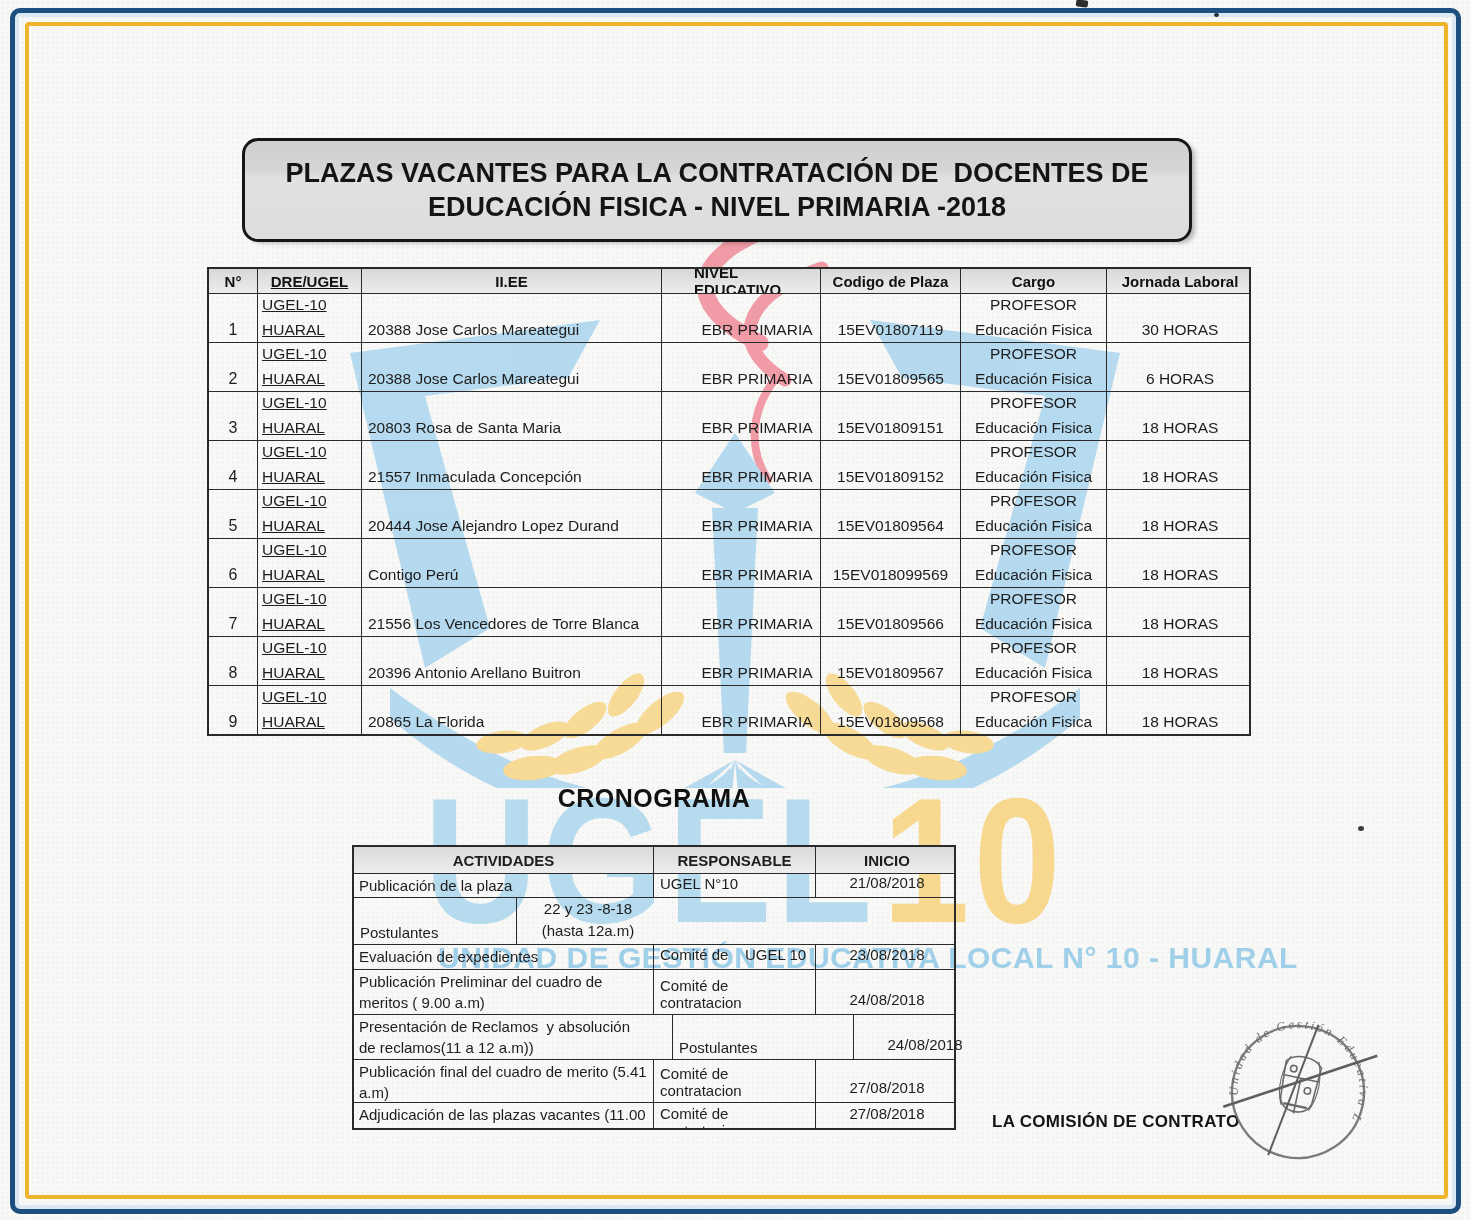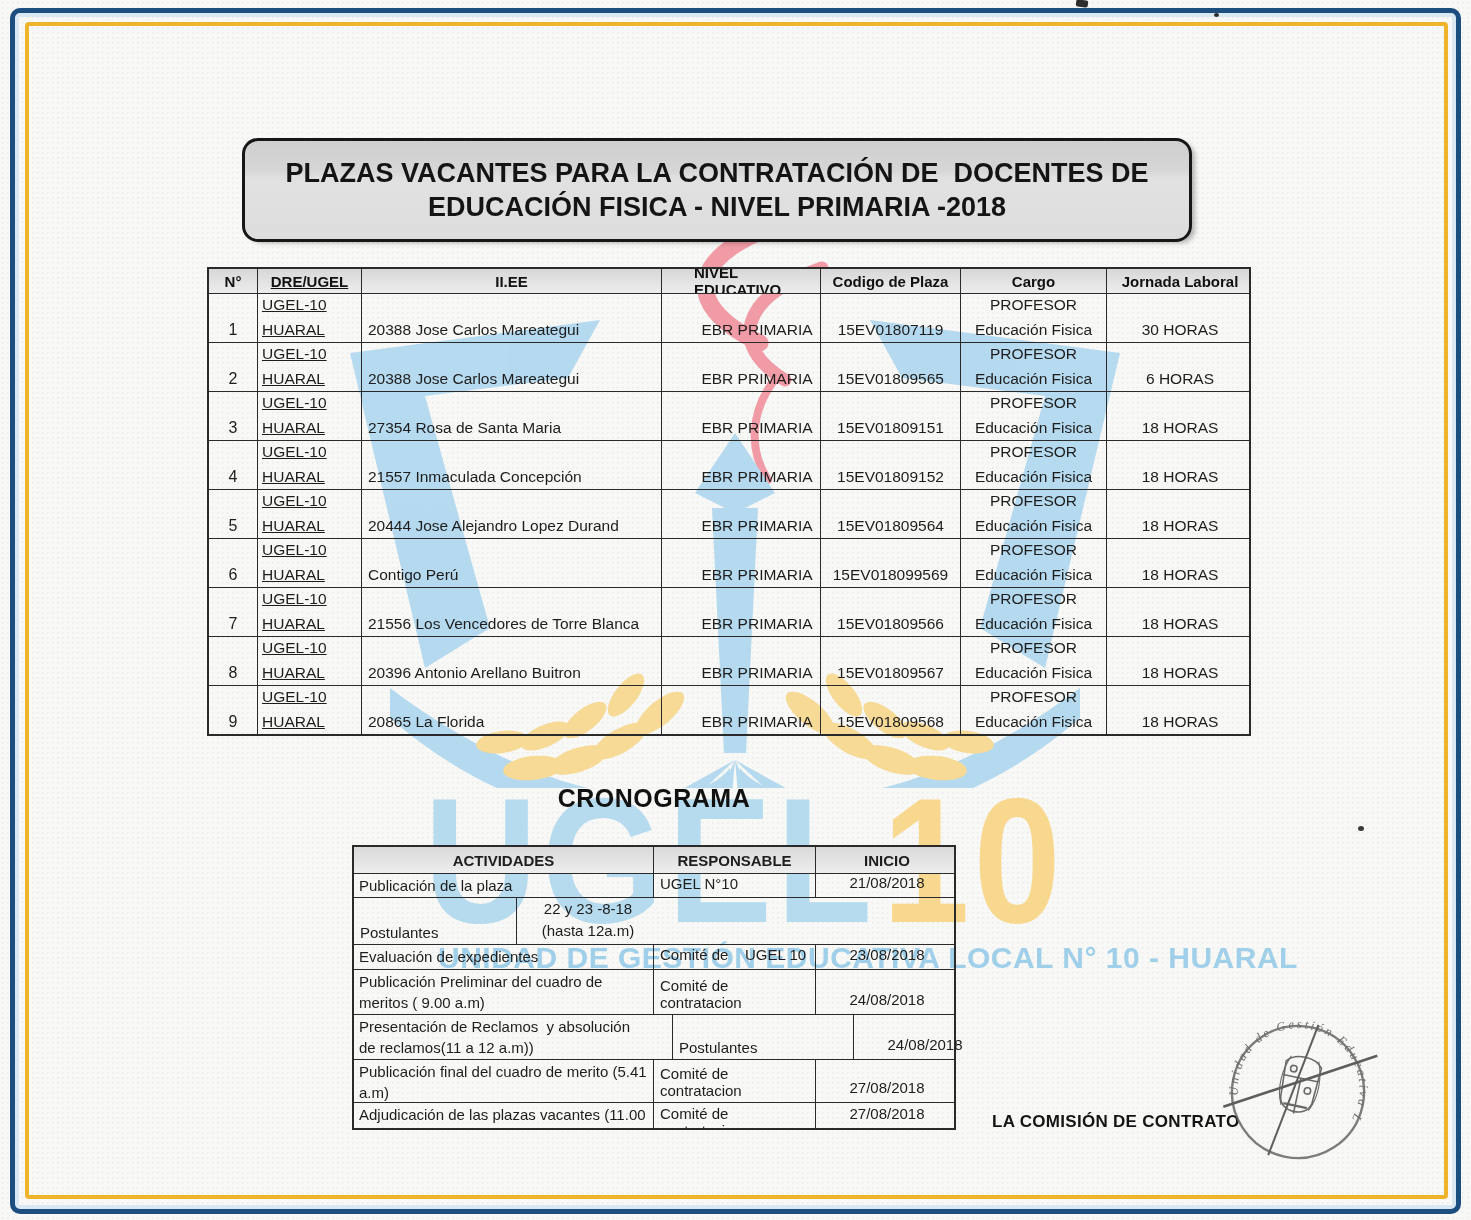--- a/index.html
+++ b/index.html
@@ -219,21 +219,21 @@
       <div class="vc w-jor cell-mid">6 HORAS</div>
     </div>
 
     <div class="vrow">
       <div class="vc w-n cell-n">3</div>
       <div class="vc w-dre cell-dre">
           <span>UGEL-10</span>
           <span>HUARAL</span>
         </div>
       <div class="vc w-iiee cell-iiee">
-          <span>27354 Rosa de Santa Maria</span>
+          <span>20803 Rosa de Santa Maria</span>
         </div>
       <div class="vc w-nivel cell-mid">EBR PRIMARIA</div>
       <div class="vc w-cod cell-mid">15EV01809151</div>
       <div class="vc w-cargo cell-cargo">
           <span>PROFESOR</span>
           <span>Educación Fisica</span>
         </div>
       <div class="vc w-jor cell-mid">18 HORAS</div>
     </div>
 

